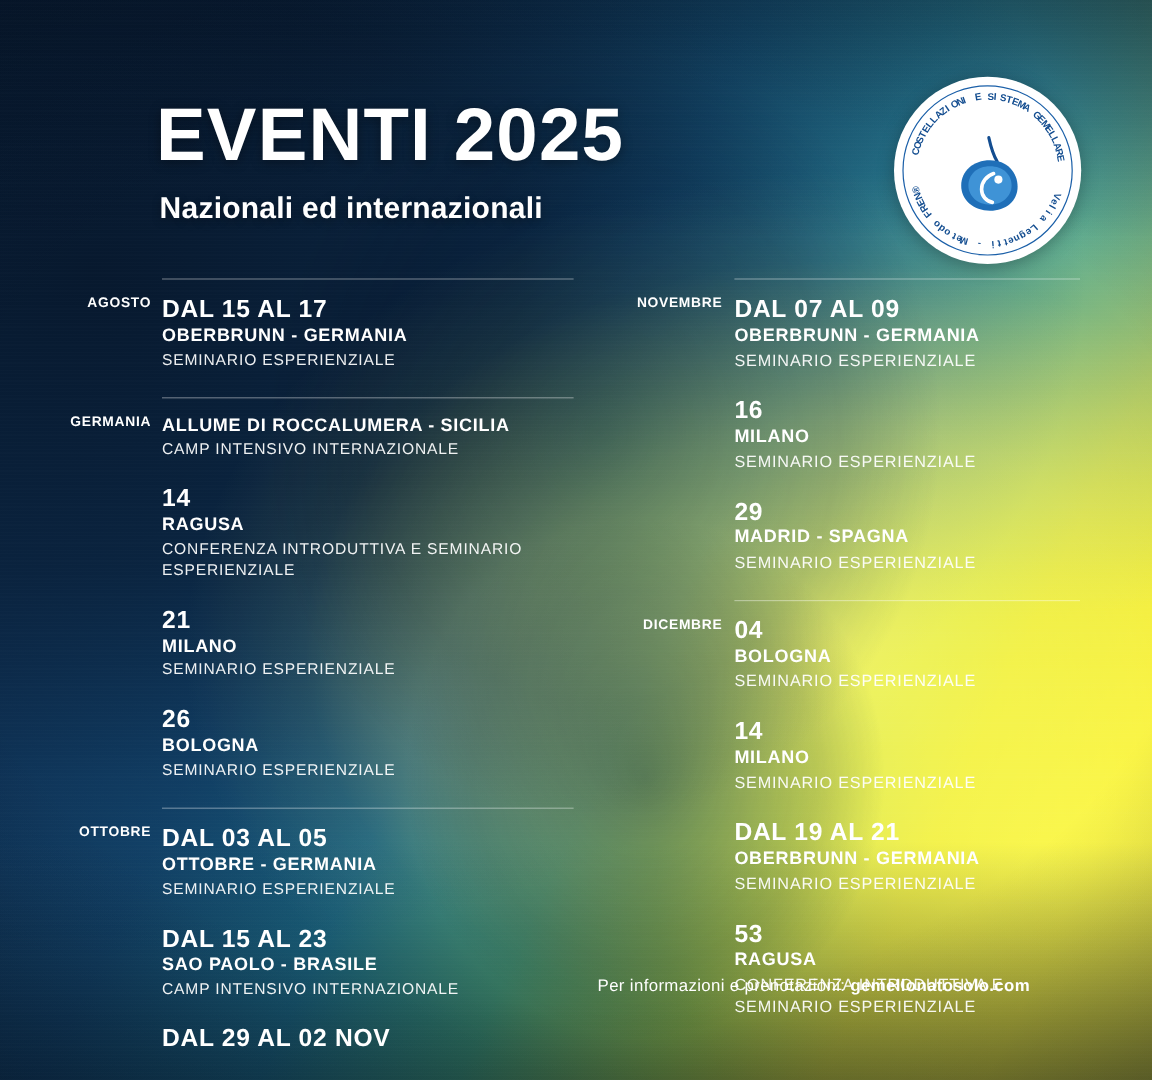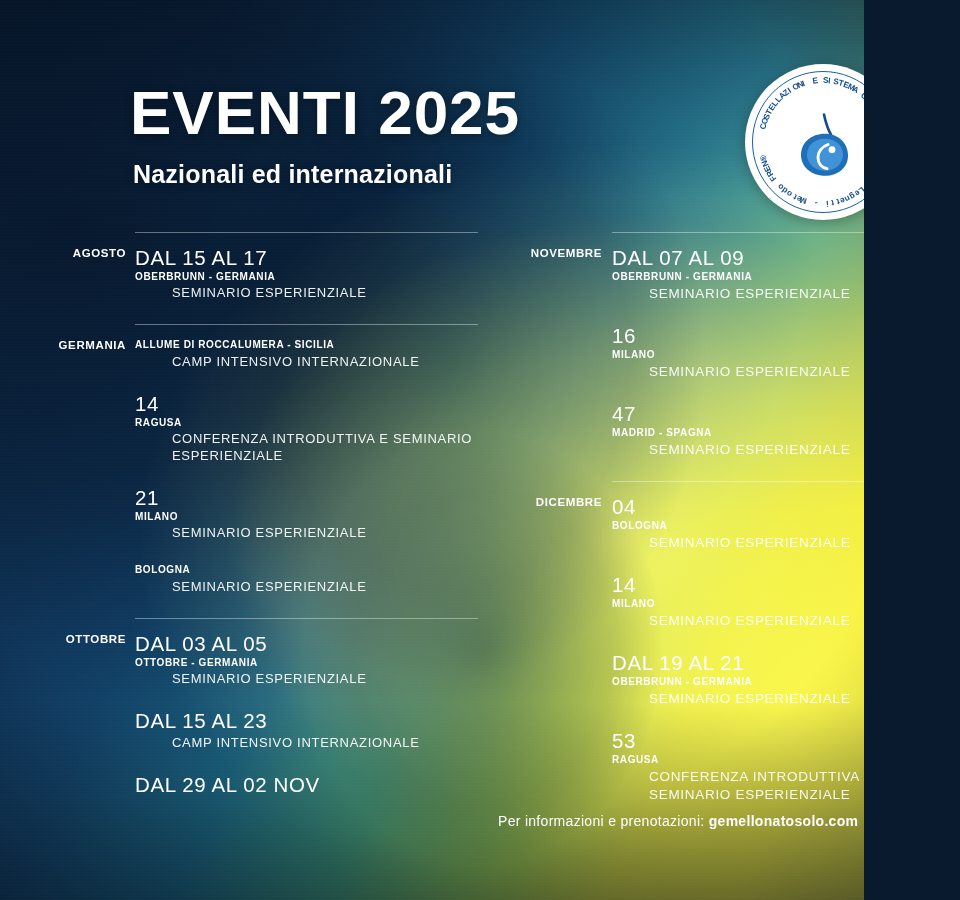--- a/index.html
+++ b/index.html
@@ -2,21 +2,21 @@
 <html lang="it"><head>
 <meta charset="utf-8">
 <style>
   html, body {
     margin: 0;
     padding: 0;
     background: #0a1a2e;
   }
   #poster {
     position: relative;
-    width: 864px;
+    width: 960px;
     height: 900px;
     overflow: hidden;
     font-family: "Liberation Sans", sans-serif;
     color: #ffffff;
     background: #0d2137;
   }
   
   .bg-layer { position: absolute; inset: 0; }
 
   .bg-base {
@@ -150,39 +150,38 @@
     color: #ffffff;
   }
   .col-right .month-label { width: 122px; }
 
   .events { margin-left: 87px; }
   .col-right .events { margin-left: 132px; }
 
   .event { margin-bottom: 22px; }
   .event .dates {
     font-size: 20.5px;
-    font-weight: 400;
+    font-weight: 700;
     letter-spacing: .6px;
     line-height: 1.12;
   }
   .event .place {
-    font-size: 10px;
+    font-size: 15px;
     font-weight: 700;
     letter-spacing: .6px;
     line-height: 1.25;
     margin-top: 1px;
   }
   .event .kind {
     font-size: 13px;
     font-weight: 400;
     letter-spacing: .7px;
     line-height: 1.3;
     margin-top: 2px;
     color: rgba(255,255,255,0.93);
-    margin-left: 37px;
   }
   .col-right .event .kind { font-size: 13.5px; }
 
   .footer {
     position: absolute;
     left: 498px;
     top: 813px;
     font-size: 14px;
     letter-spacing: .3px;
     color: #ffffff;
@@ -307,36 +306,38 @@
               <div class="dates">14</div>
               <div class="place">RAGUSA</div>
               <div class="kind">CONFERENZA INTRODUTTIVA E SEMINARIO ESPERIENZIALE</div>
             </div>
             <div class="event">
               <div class="dates">21</div>
               <div class="place">MILANO</div>
               <div class="kind">SEMINARIO ESPERIENZIALE</div>
             </div>
             <div class="event">
+              <div class="dates">26</div>
               <div class="place">BOLOGNA</div>
               <div class="kind">SEMINARIO ESPERIENZIALE</div>
             </div>
           </div>
         </div>
         <div class="month-block">
           <div class="rule"></div>
           <div class="month-label">OTTOBRE</div>
           <div class="events">
             <div class="event">
               <div class="dates">DAL 03 AL 05</div>
               <div class="place">OTTOBRE - GERMANIA</div>
               <div class="kind">SEMINARIO ESPERIENZIALE</div>
             </div>
             <div class="event">
               <div class="dates">DAL 15 AL 23</div>
+              <div class="place">SAO PAOLO - BRASILE</div>
               <div class="kind">CAMP INTENSIVO INTERNAZIONALE</div>
             </div>
             <div class="event">
               <div class="dates">DAL 29 AL 02 NOV</div>
             </div>
           </div>
         </div>
       </div>
 
     <div class="col col-right" id="col-right">
@@ -348,21 +349,21 @@
               <div class="dates">DAL 07 AL 09</div>
               <div class="place">OBERBRUNN - GERMANIA</div>
               <div class="kind">SEMINARIO ESPERIENZIALE</div>
             </div>
             <div class="event">
               <div class="dates">16</div>
               <div class="place">MILANO</div>
               <div class="kind">SEMINARIO ESPERIENZIALE</div>
             </div>
             <div class="event">
-              <div class="dates">47</div>
+              <div class="dates">29</div>
               <div class="place">MADRID - SPAGNA</div>
               <div class="kind">SEMINARIO ESPERIENZIALE</div>
             </div>
           </div>
         </div>
         <div class="month-block">
           <div class="rule"></div>
           <div class="month-label">DICEMBRE</div>
           <div class="events">
             <div class="event">

